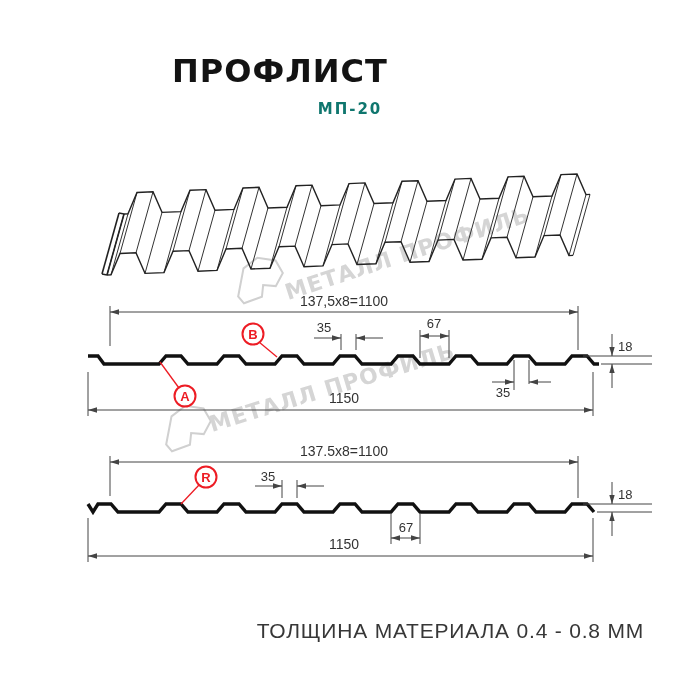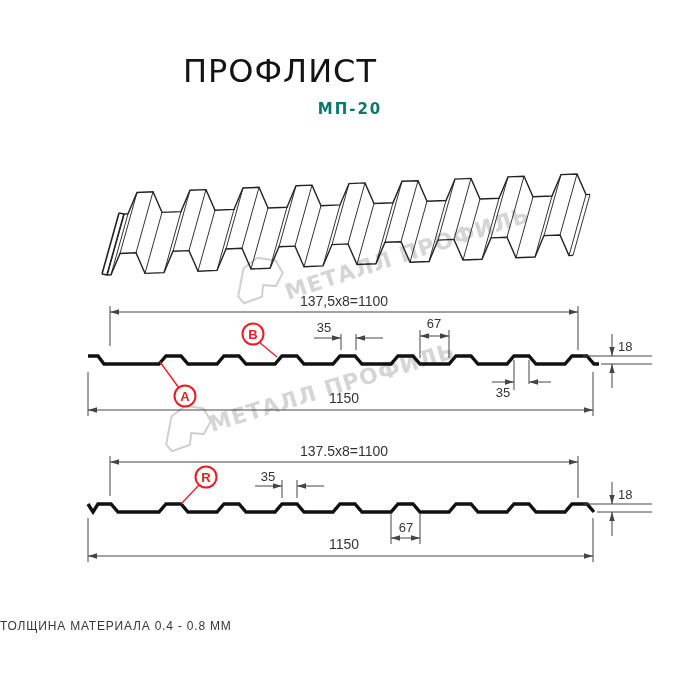--- a/index.html
+++ b/index.html
@@ -1,25 +1,25 @@
 <!DOCTYPE html>
 <html><head>
 <meta charset="utf-8">
 <style>
   html,body{margin:0;padding:0;background:#ffffff;}
   .stage{position:relative;width:700px;height:700px;background:#ffffff;overflow:hidden;
          font-family:"Liberation Sans",sans-serif;}
   .title{position:absolute;top:52px;left:0;width:560px;text-align:center;
-         font-family:"DejaVu Sans",sans-serif;font-weight:normal;font-size:32px;
+         font-family:"DejaVu Sans",sans-serif;font-weight:bold;font-size:32px;
          letter-spacing:1px;color:#131313;}
   .subtitle{position:absolute;top:100px;left:0;width:700px;text-align:center;
          font-family:"DejaVu Sans",sans-serif;font-weight:600;font-size:15px;
          letter-spacing:2px;color:#0f766e;}
-  .footer{position:absolute;top:619px;left:0;width:644px;text-align:left;
-         font-size:12px;letter-spacing:0.8px;color:#373737;font-weight:500;}
+  .footer{position:absolute;top:619px;left:0;width:644px;text-align:right;
+         font-size:21px;letter-spacing:0.8px;color:#373737;font-weight:500;}
   svg{position:absolute;top:0;left:0;}
   text{font-family:"Liberation Sans",sans-serif;}
   .dim{font-size:13px;fill:#333;}
   .dimbig{font-size:14px;fill:#333;}
   .badge{font-size:13px;font-weight:bold;}
   .wm{font-family:"DejaVu Sans",sans-serif;font-weight:bold;font-size:22px;
       letter-spacing:1px;}
 </style>
 </head>
 <body>

